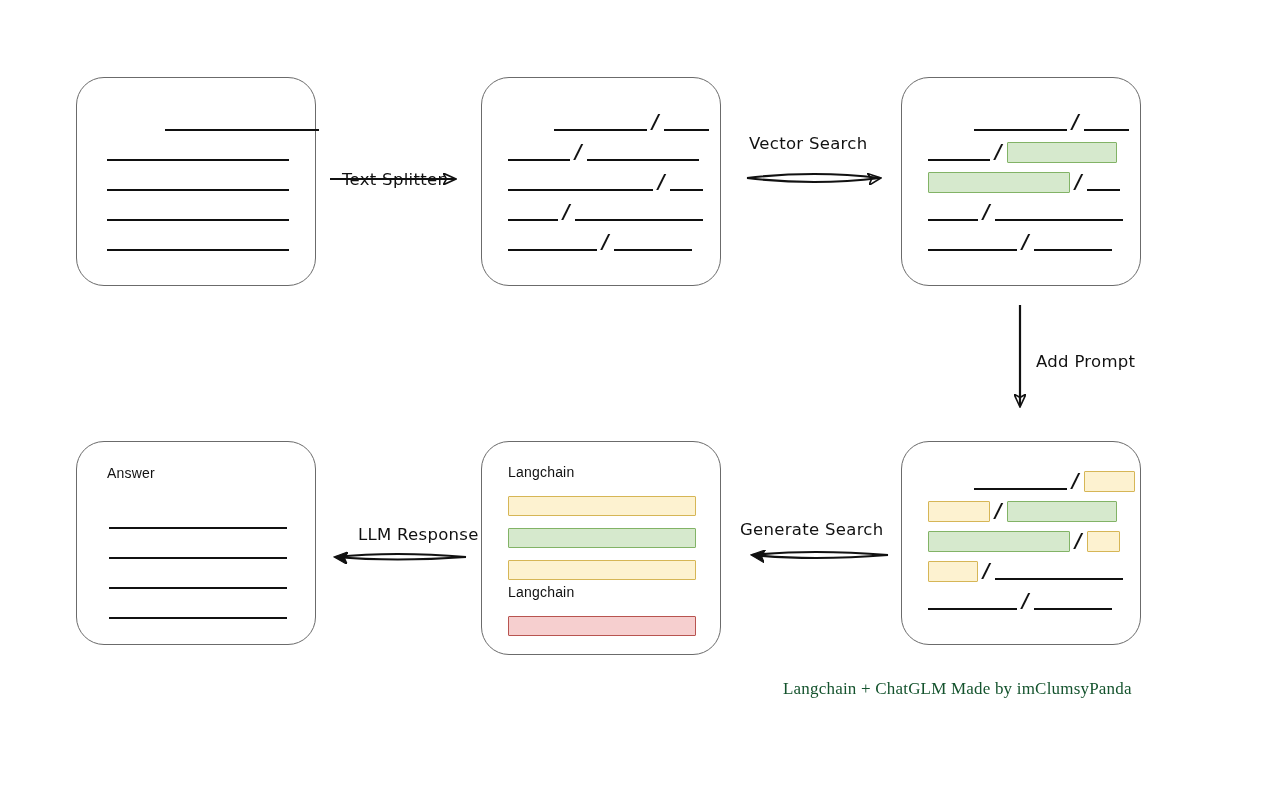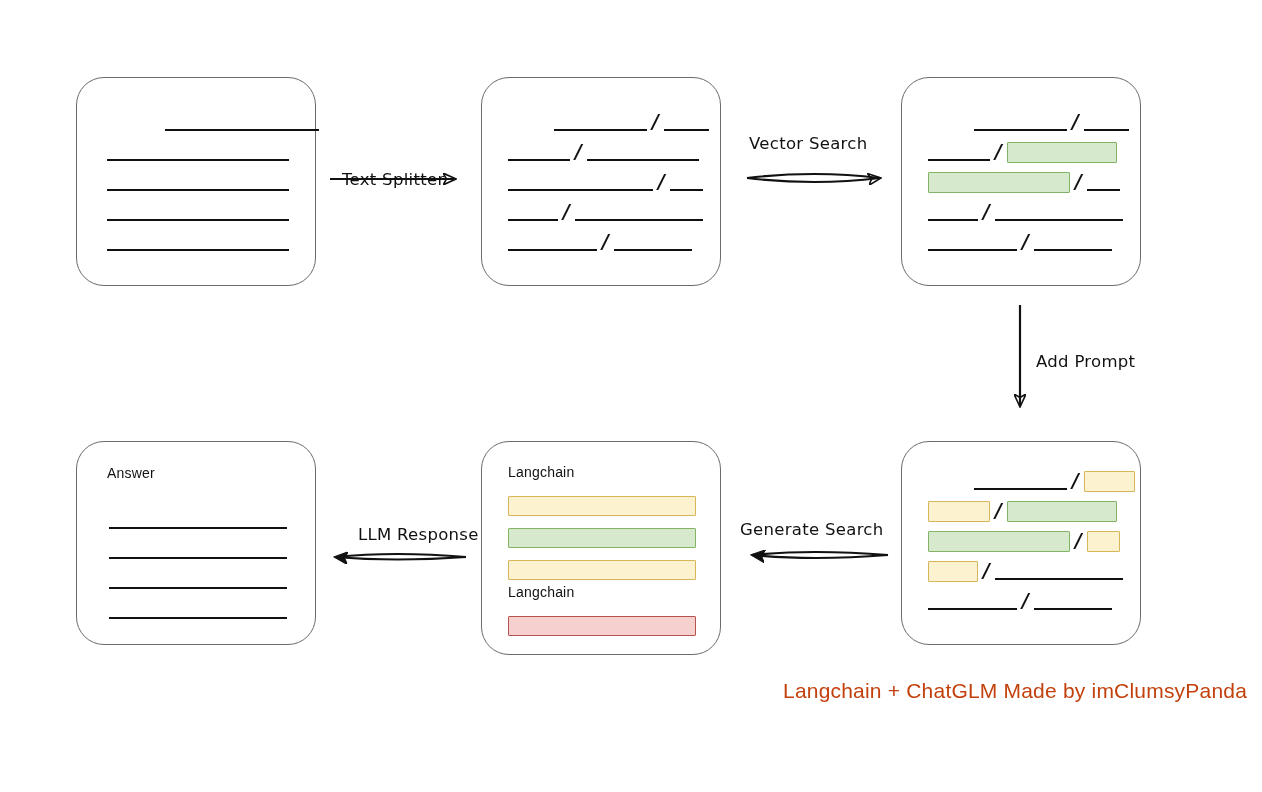--- a/index.html
+++ b/index.html
@@ -95,23 +95,23 @@
     font-family: "DejaVu Sans", sans-serif;
     font-size: 16.5px;
     color: #111111;
     white-space: nowrap;
     letter-spacing: .3px;
   }
 
   
   .footer-note {
     position: absolute;
-    font-family: Liberation Sans, sans-serif;
-    font-size: 21px;
-    color: #c2410c;
+    font-family: Liberation Serif, serif;
+    font-size: 17px;
+    color: #14532d;
     white-space: nowrap;
     letter-spacing: .2px;
   }
 
   svg.arrows {
     position: absolute;
     left: 0; top: 0;
     width: 1262px;
     height: 792px;
     pointer-events: none;

